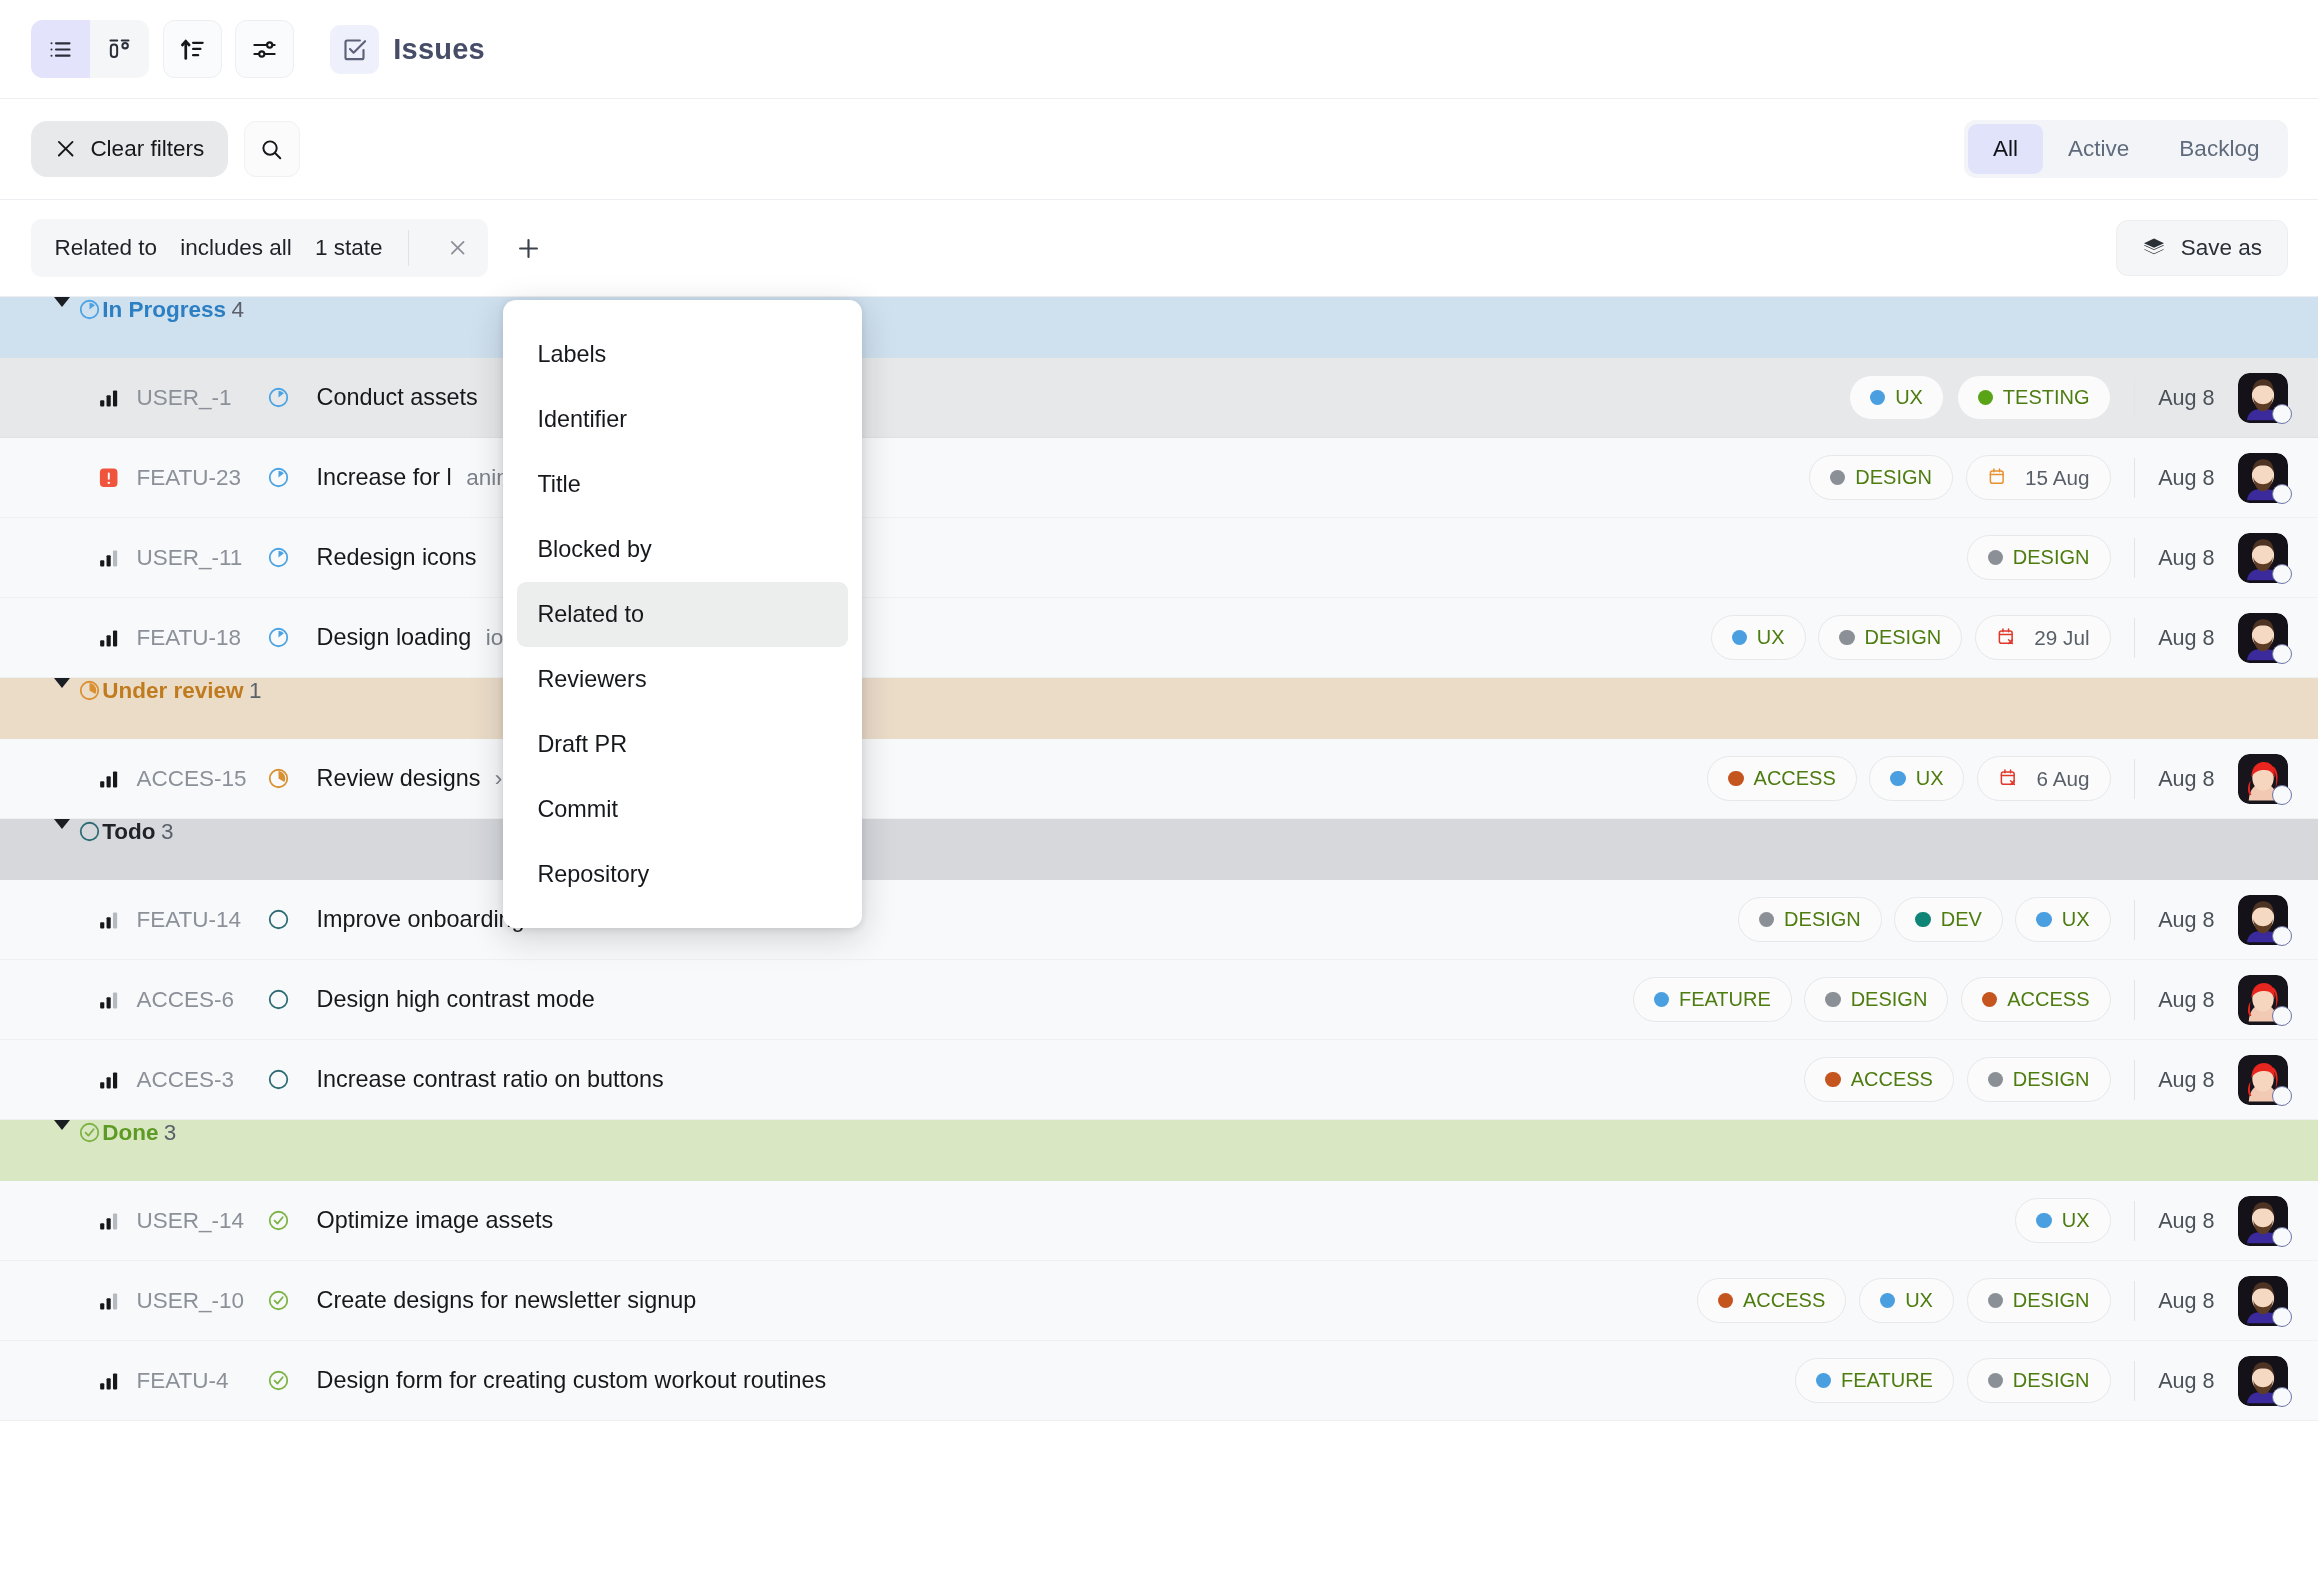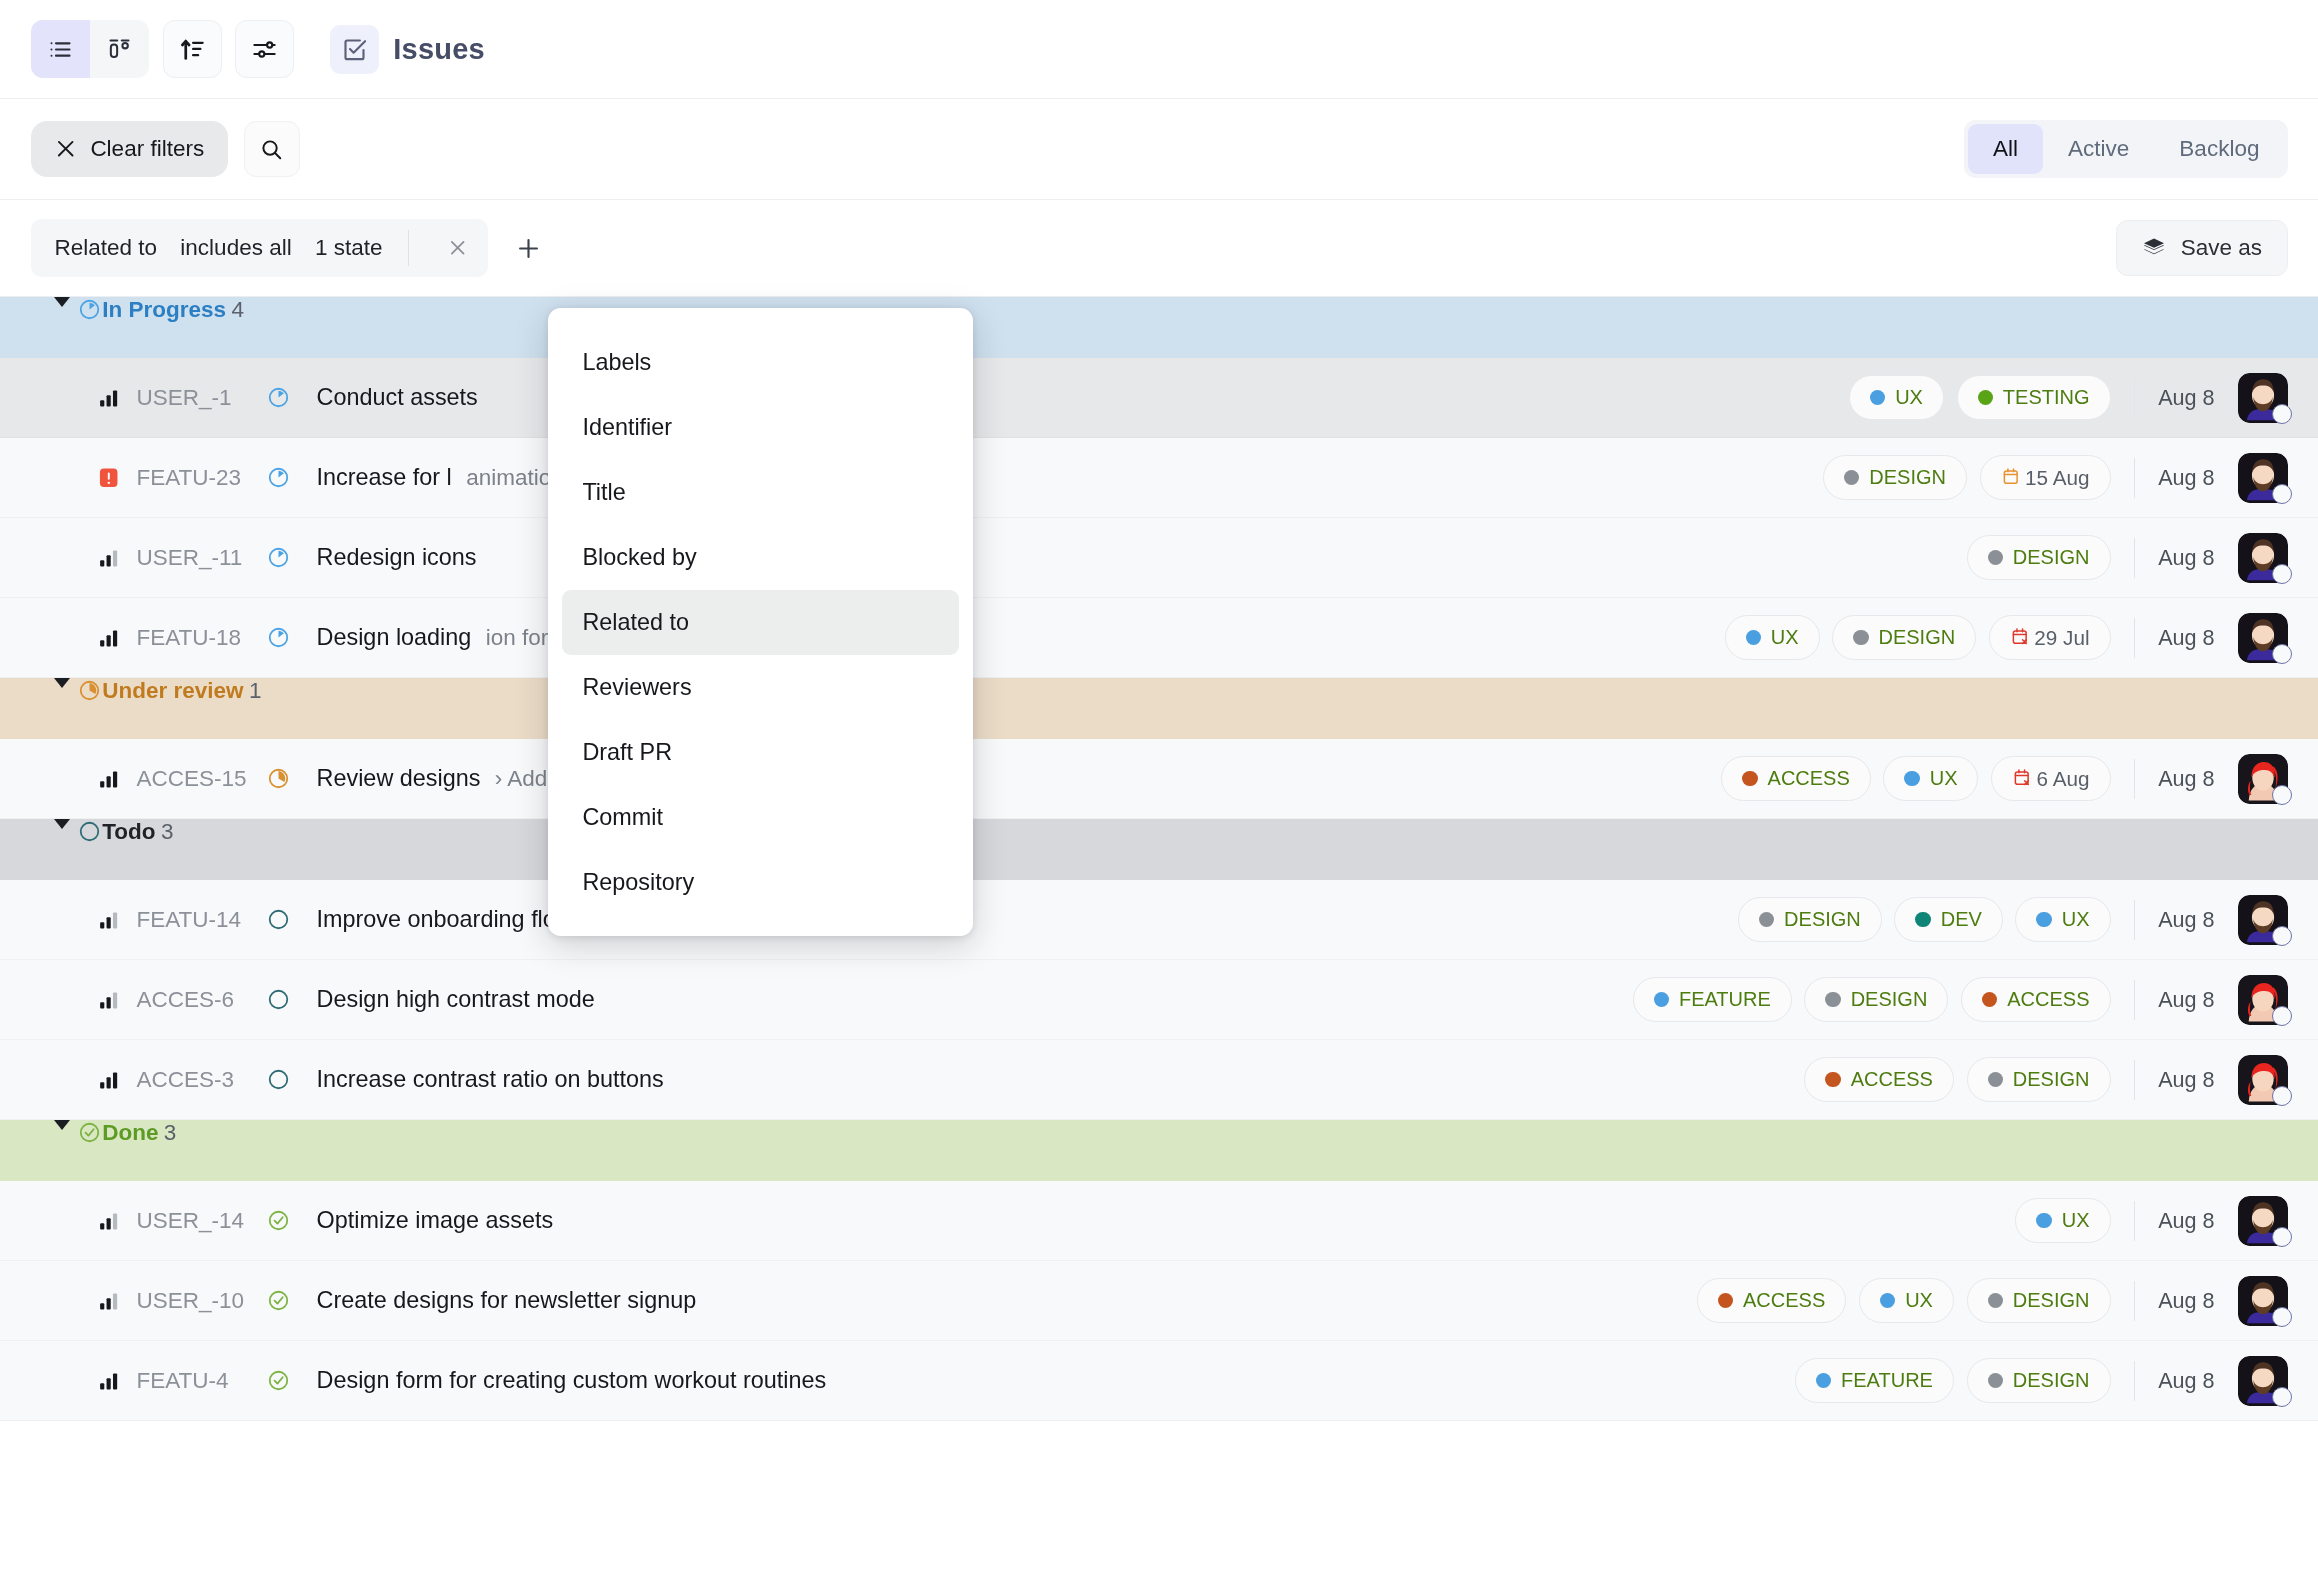--- a/index.html
+++ b/index.html
@@ -186,21 +186,21 @@
     border-radius: 898px;
     height: 45px;
     padding: 0 20px;
     font-size: 20px;
     color: #4d7c0f;
     background: #fbfbfc;
     white-space: nowrap;
   }
   .dot { width: 15.3px; height: 15.3px; border-radius: 50%; display:inline-block; }
   .due {
-    display:flex; align-items:center; gap: 2px;
+    display:flex; align-items:center; gap: 16px;
     border: 0.9px solid #e6e8eb;
     border-radius: 898px;
     height: 45px;
     padding: 0 20px;
     font-size: 20.7px;
     color: #585f68;
     background: #fbfbfc;
     white-space: nowrap;
     margin-left: 12.6px;
   }
@@ -217,28 +217,27 @@
   .avatar .badge {
     position:absolute; right:-3.6px; bottom:-1.8px;
     width: 20px; height: 20px; border-radius:50%;
     border: 1.8px solid #6b72a8; background: #f8f9fa;
   }
 
   
   .dropdown {
     position: absolute;
     left: 503px;
-    top: 308px;
-    width: 425px;
+    top: 300px;
+    width: 359px;
     background: #ffffff;
     border-radius: 12.6px;
     box-shadow: 0 9px 34px rgba(16,20,30,.18), 0 1.8px 7.2px rgba(16,20,30,.10);
     padding: 21.6px 14.4px;
     z-index: 40;
-    margin-left: 45px;
   }
   .menu-item {
     height: 65px;
     display:flex; align-items:center;
     padding: 0 20px;
     font-size: 23.4px;
     color: #16181c;
     border-radius: 9px;
     cursor: pointer;
   }

